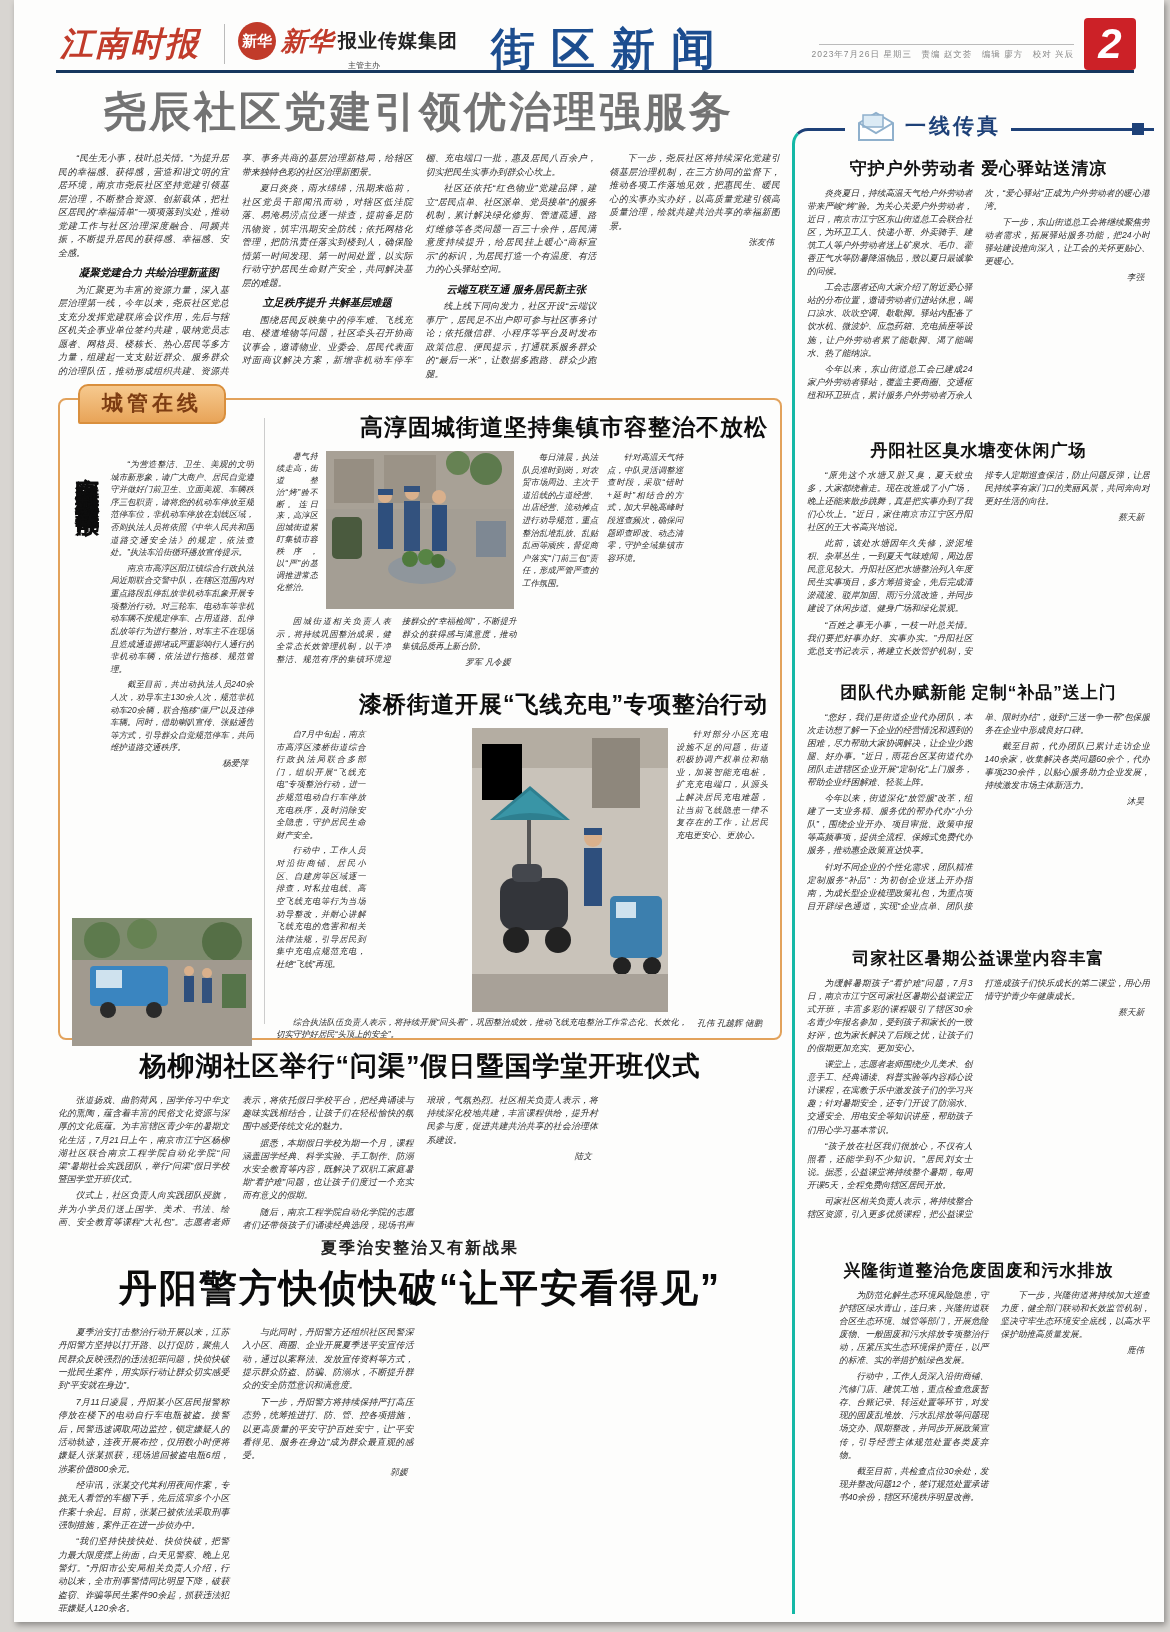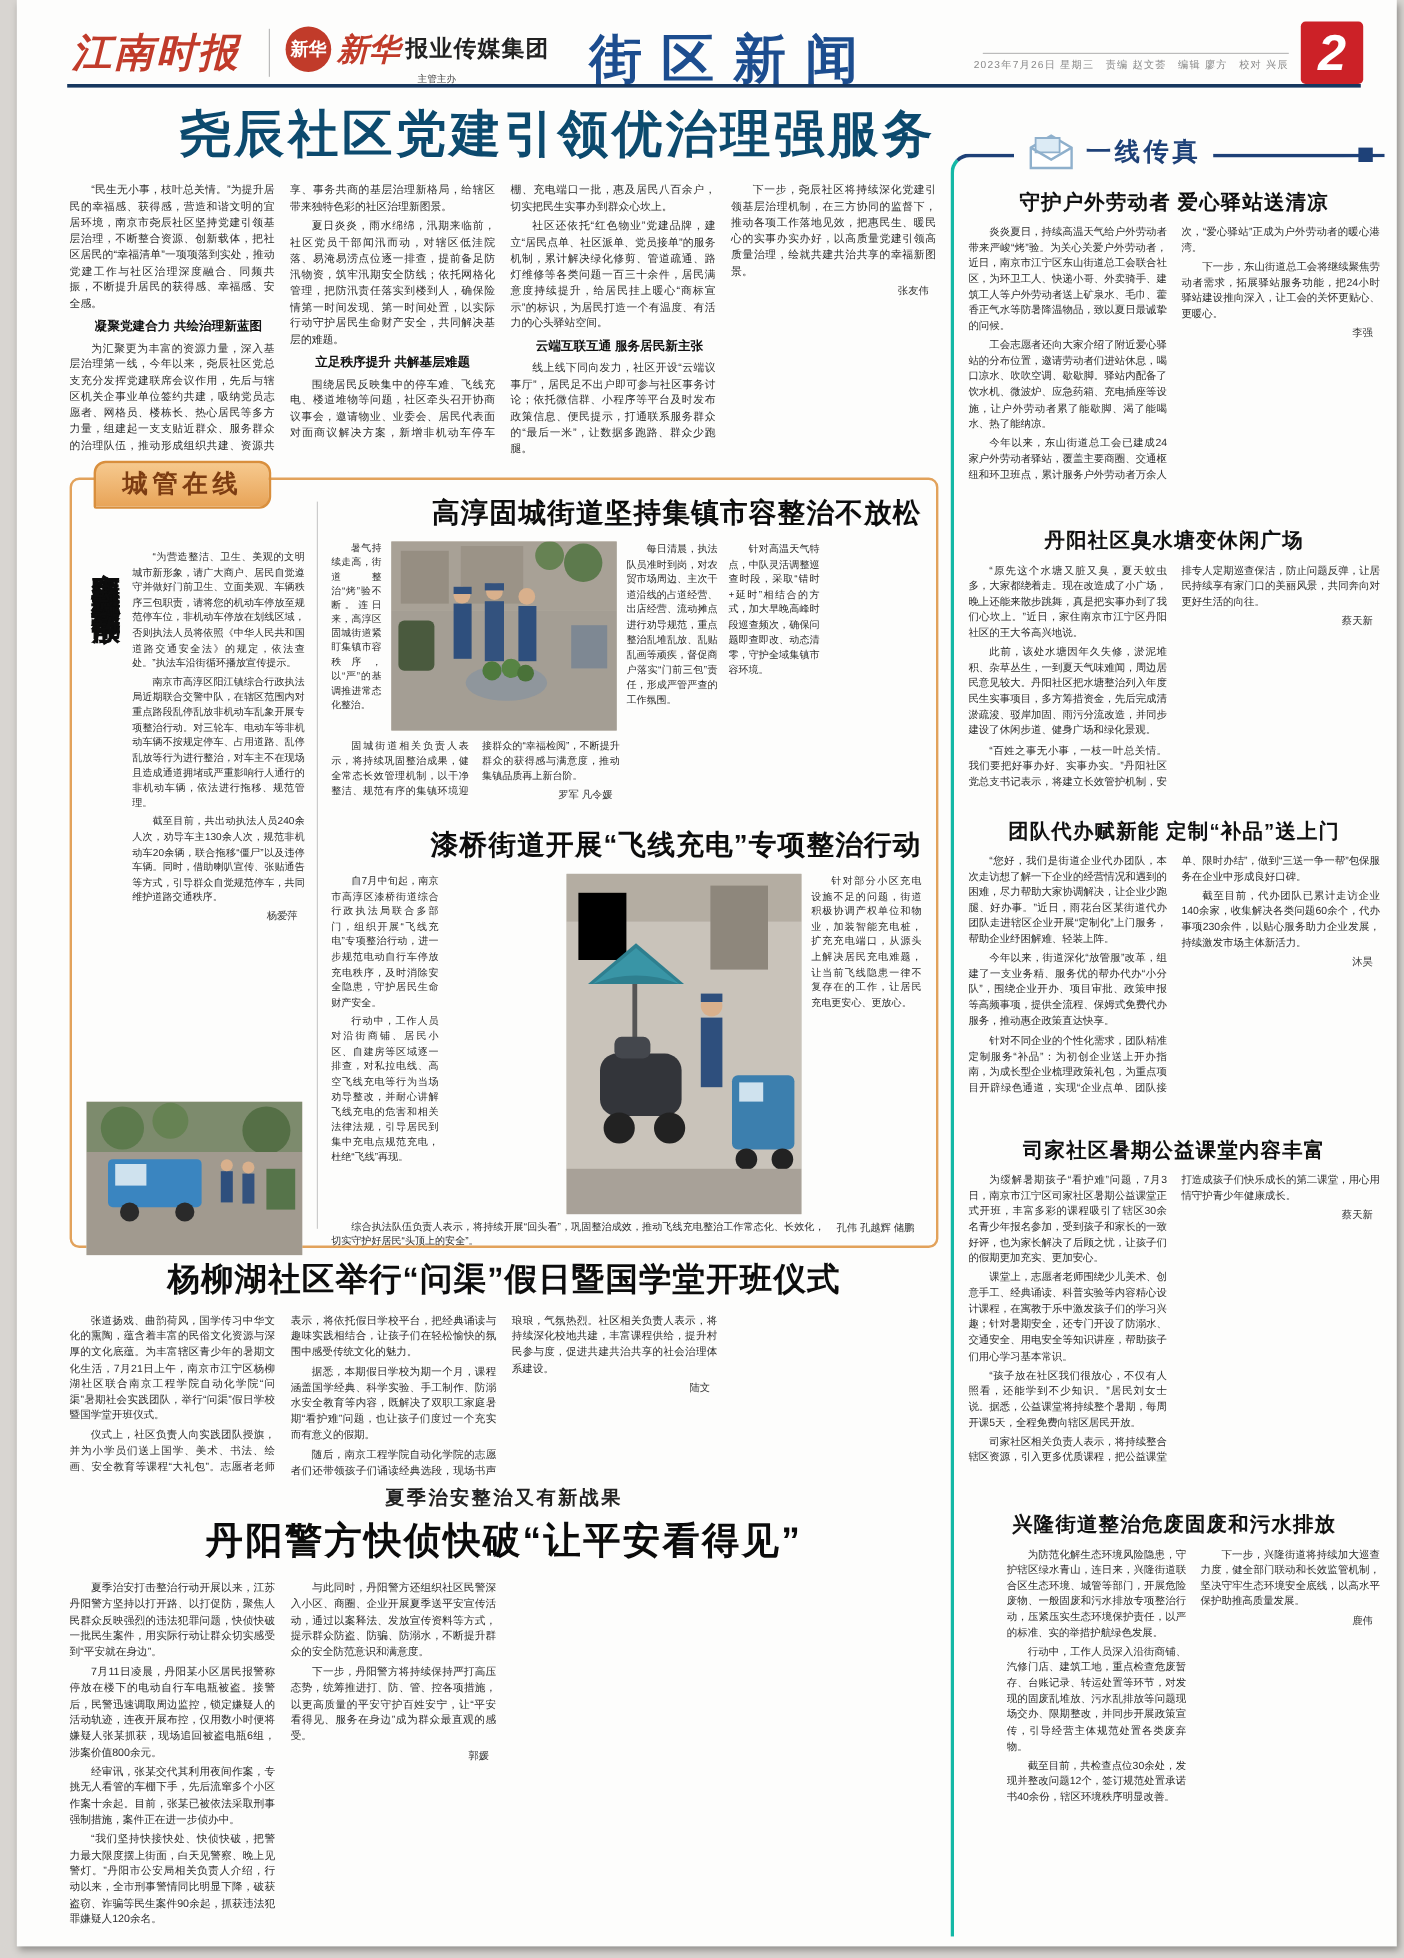--- a/index.html
+++ b/index.html
@@ -27,29 +27,29 @@
     font-size:44px; font-weight:900; color:#1c4d8f; letter-spacing:16px;
     font-family:"Liberation Serif", serif; white-space:nowrap; }
   .date-rule { position:absolute; right:70px; top:30px; width:255px; height:1px; background:#bbb; }
   .date-line { position:absolute; right:70px; top:35px; font-size:8.5px; color:#888; letter-spacing:1px; }
   .page-num { position:absolute; right:8px; top:4px; width:52px; height:52px; background:#cc2127;
     color:#fff; font-size:42px; font-weight:900; display:flex; align-items:center; justify-content:center;
     border-radius:4px; font-style:italic; }
   .mast-rule { position:absolute; left:42px; top:70px; width:1078px; height:3px; background:#16375f; }
 
   
-  .body-txt { text-align:justify; color:#2c2c2c; }
+  .body-txt { text-align:justify; color:#2c2c2c;font-style:italic; }
   .body-txt p { text-indent:2em; margin-bottom:3px; }
   .byline { text-align:right; padding-right:6px; color:#333; }
   .subhead { font-weight:900; text-align:left; color:#111; margin:5px 0 4px; text-indent:0; }
 
   
   .main-art { position:absolute; left:44px; top:84px; width:722px; }
-  .main-headline { font-size:42px; font-weight:900; color:#0c4a6e; letter-spacing:3px;
-    white-space:nowrap; text-align:right;font-family:Liberation Mono, monospace; }
+  .main-headline { font-size:42px; font-weight:900; color:#737373; letter-spacing:3px;
+    white-space:nowrap; text-align:center;font-family:Liberation Mono, monospace; }
   .main-body { margin-top:12px; height:238px; overflow:hidden;
     column-count:4; column-gap:13px; column-fill:auto; font-size:9px; line-height:1.5; }
   .main-body .subhead { font-size:10.5px; }
 
   
   .cg-box { position:absolute; left:44px; top:398px; width:724px; height:642px;
     border:2.5px solid #e2a25b; border-radius:8px;padding-left:30px; }
   .cg-tab { position:absolute; left:18px; top:-16px; padding:3px 22px 5px;
     background:linear-gradient(#f6c98e,#e8a458); border:2px solid #d98f3d; border-radius:10px 10px 10px 2px;
     font-size:21px; font-weight:900; color:#7c3c12; letter-spacing:4px; }
@@ -80,21 +80,21 @@
   
   .ylh { position:absolute; left:44px; top:1048px; width:724px; }
   .ylh-headline { text-align:center; font-size:27px; font-weight:900; color:#0d0d0d;
     letter-spacing:1px; white-space:nowrap; }
   .ylh-body { margin-top:10px; height:138px; overflow:hidden; column-count:4; column-gap:13px;
     column-fill:auto; font-size:8.8px; line-height:1.5; }
 
   
   .police { position:absolute; left:44px; top:1238px; width:724px; }
   .police-kicker { text-align:center; font-size:16px; font-weight:700; color:#222; letter-spacing:2px; }
-  .police-headline { text-align:center; font-size:31px; font-weight:900; color:#0b0b0b;
+  .police-headline { text-align:center; font-size:38px; font-weight:900; color:#0b0b0b;
     letter-spacing:2px; margin-top:4px; white-space:nowrap; }
   .police-body { margin-top:12px; height:300px; overflow:hidden; column-count:4; column-gap:13px;
     column-fill:auto; font-size:8.9px; line-height:1.5; }
 
   
   .rail { position:absolute; left:778px; top:128px; width:362px; height:1486px;
     border-left:3px solid #14b8a6; border-top:3px solid #1e4178; border-top-left-radius:16px;
     padding:26px 4px 0 12px; }
   .rail-header { position:absolute; left:50px; top:-22px; display:flex; align-items:center;
     gap:8px; background:#fdfdfc; padding:0 10px; }

